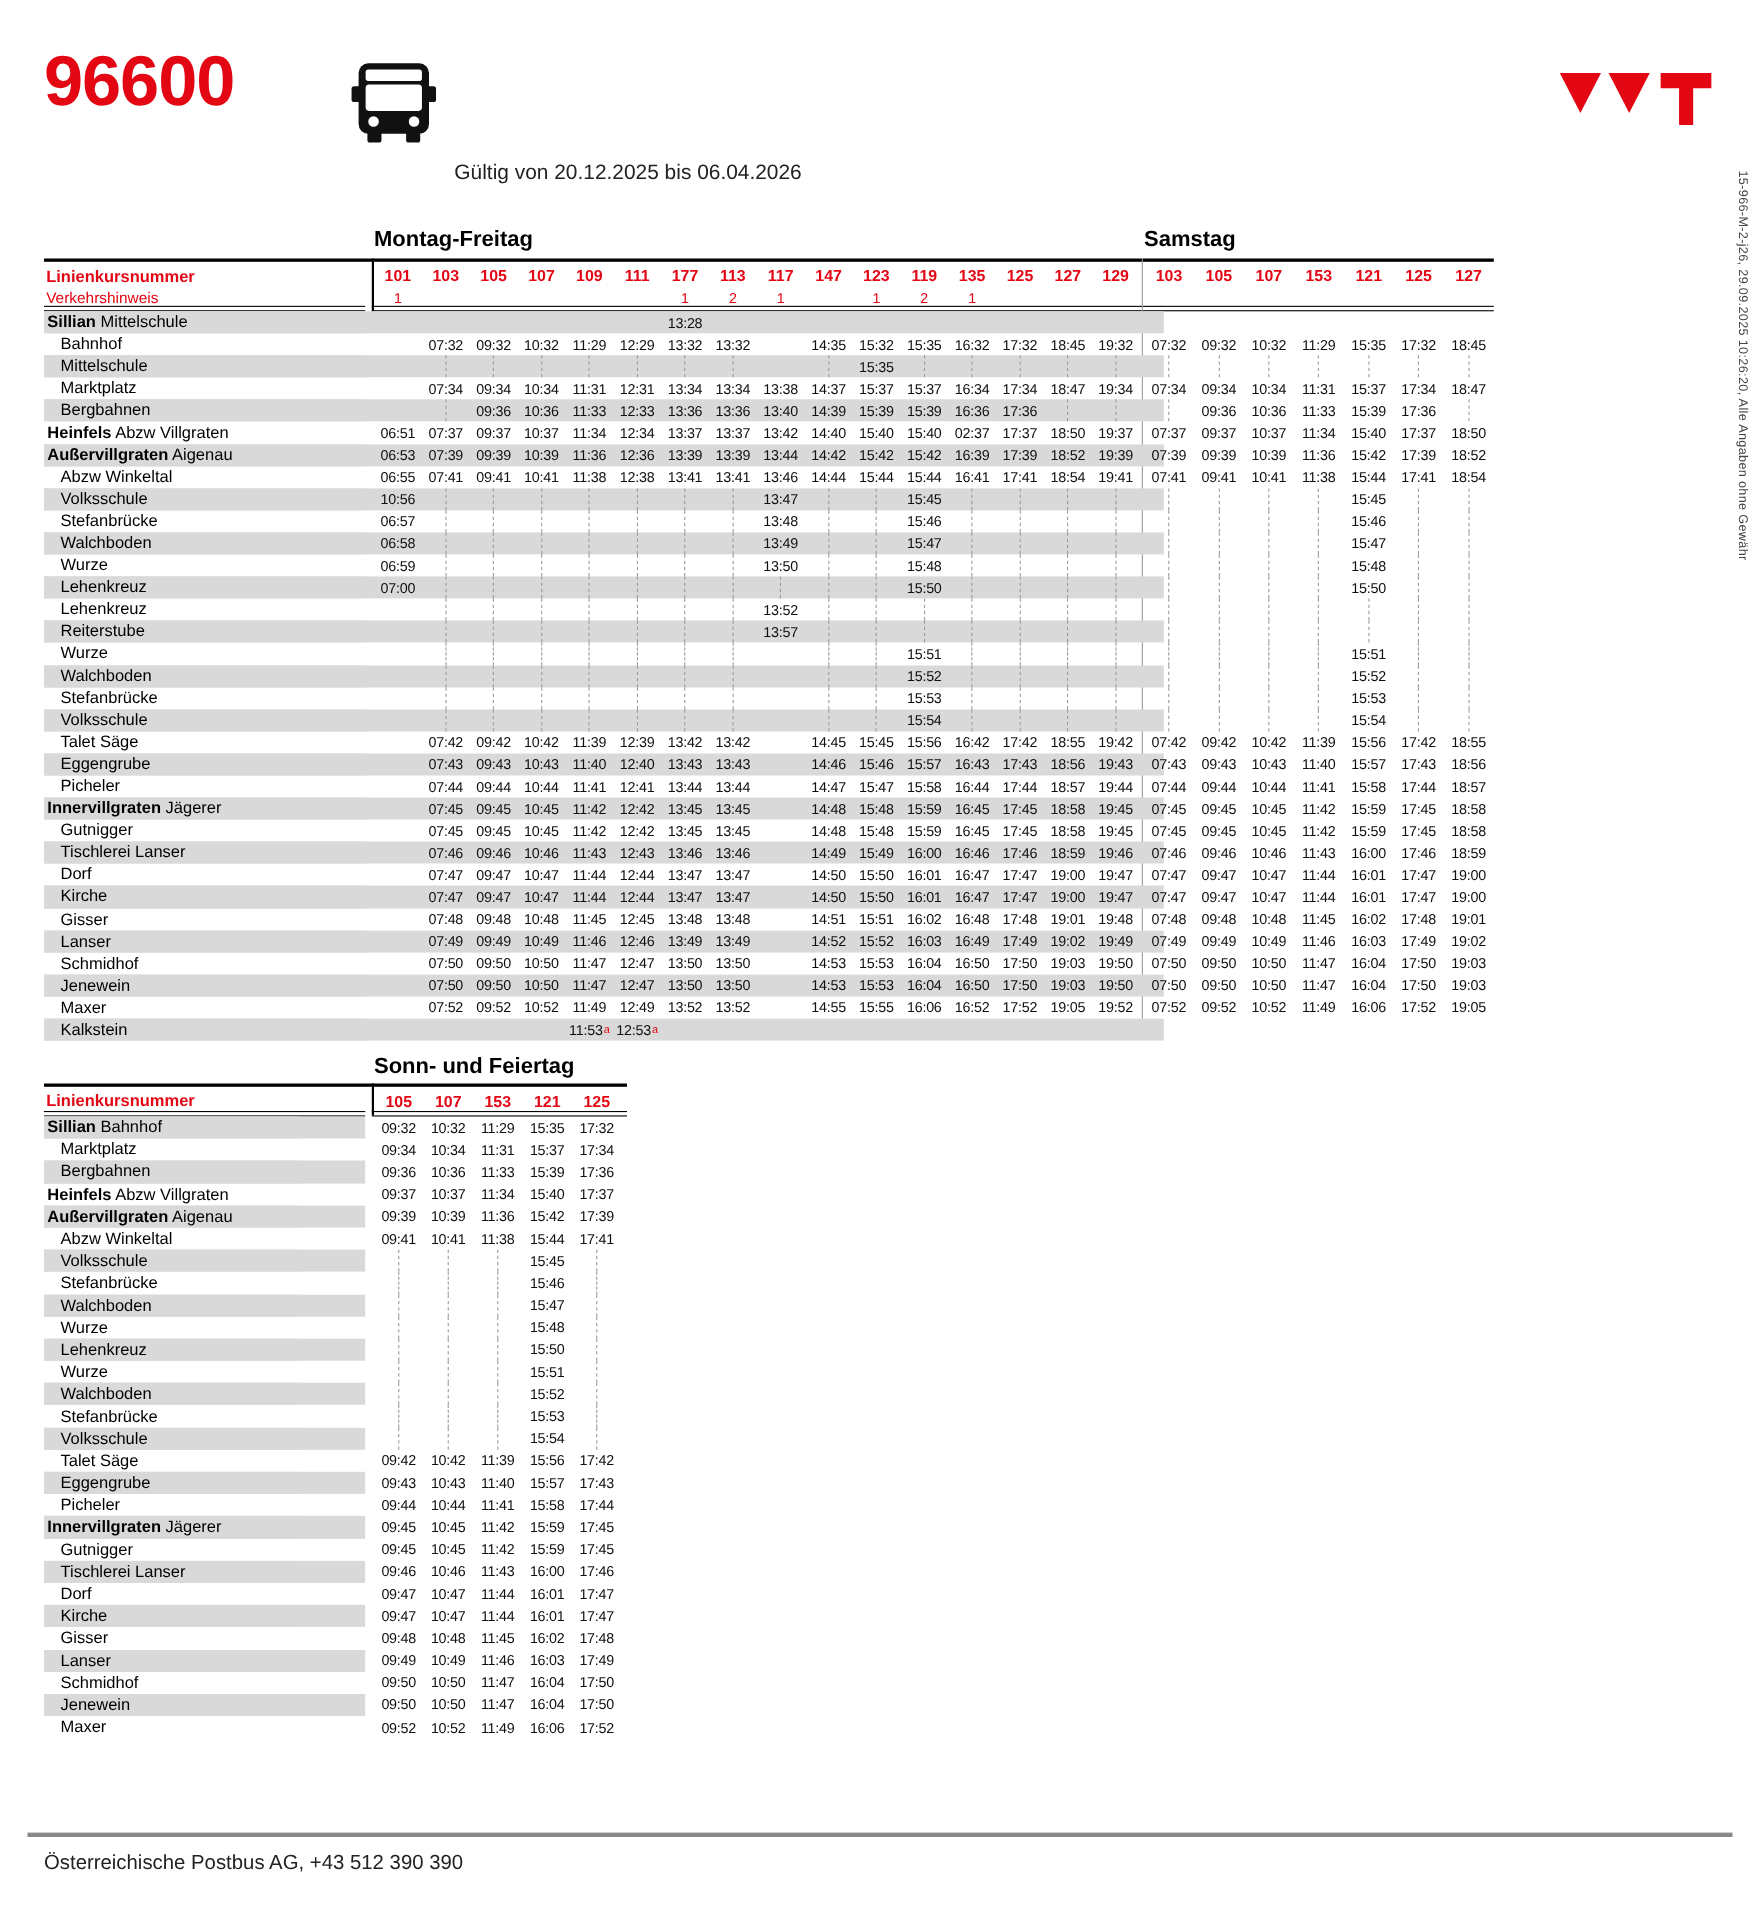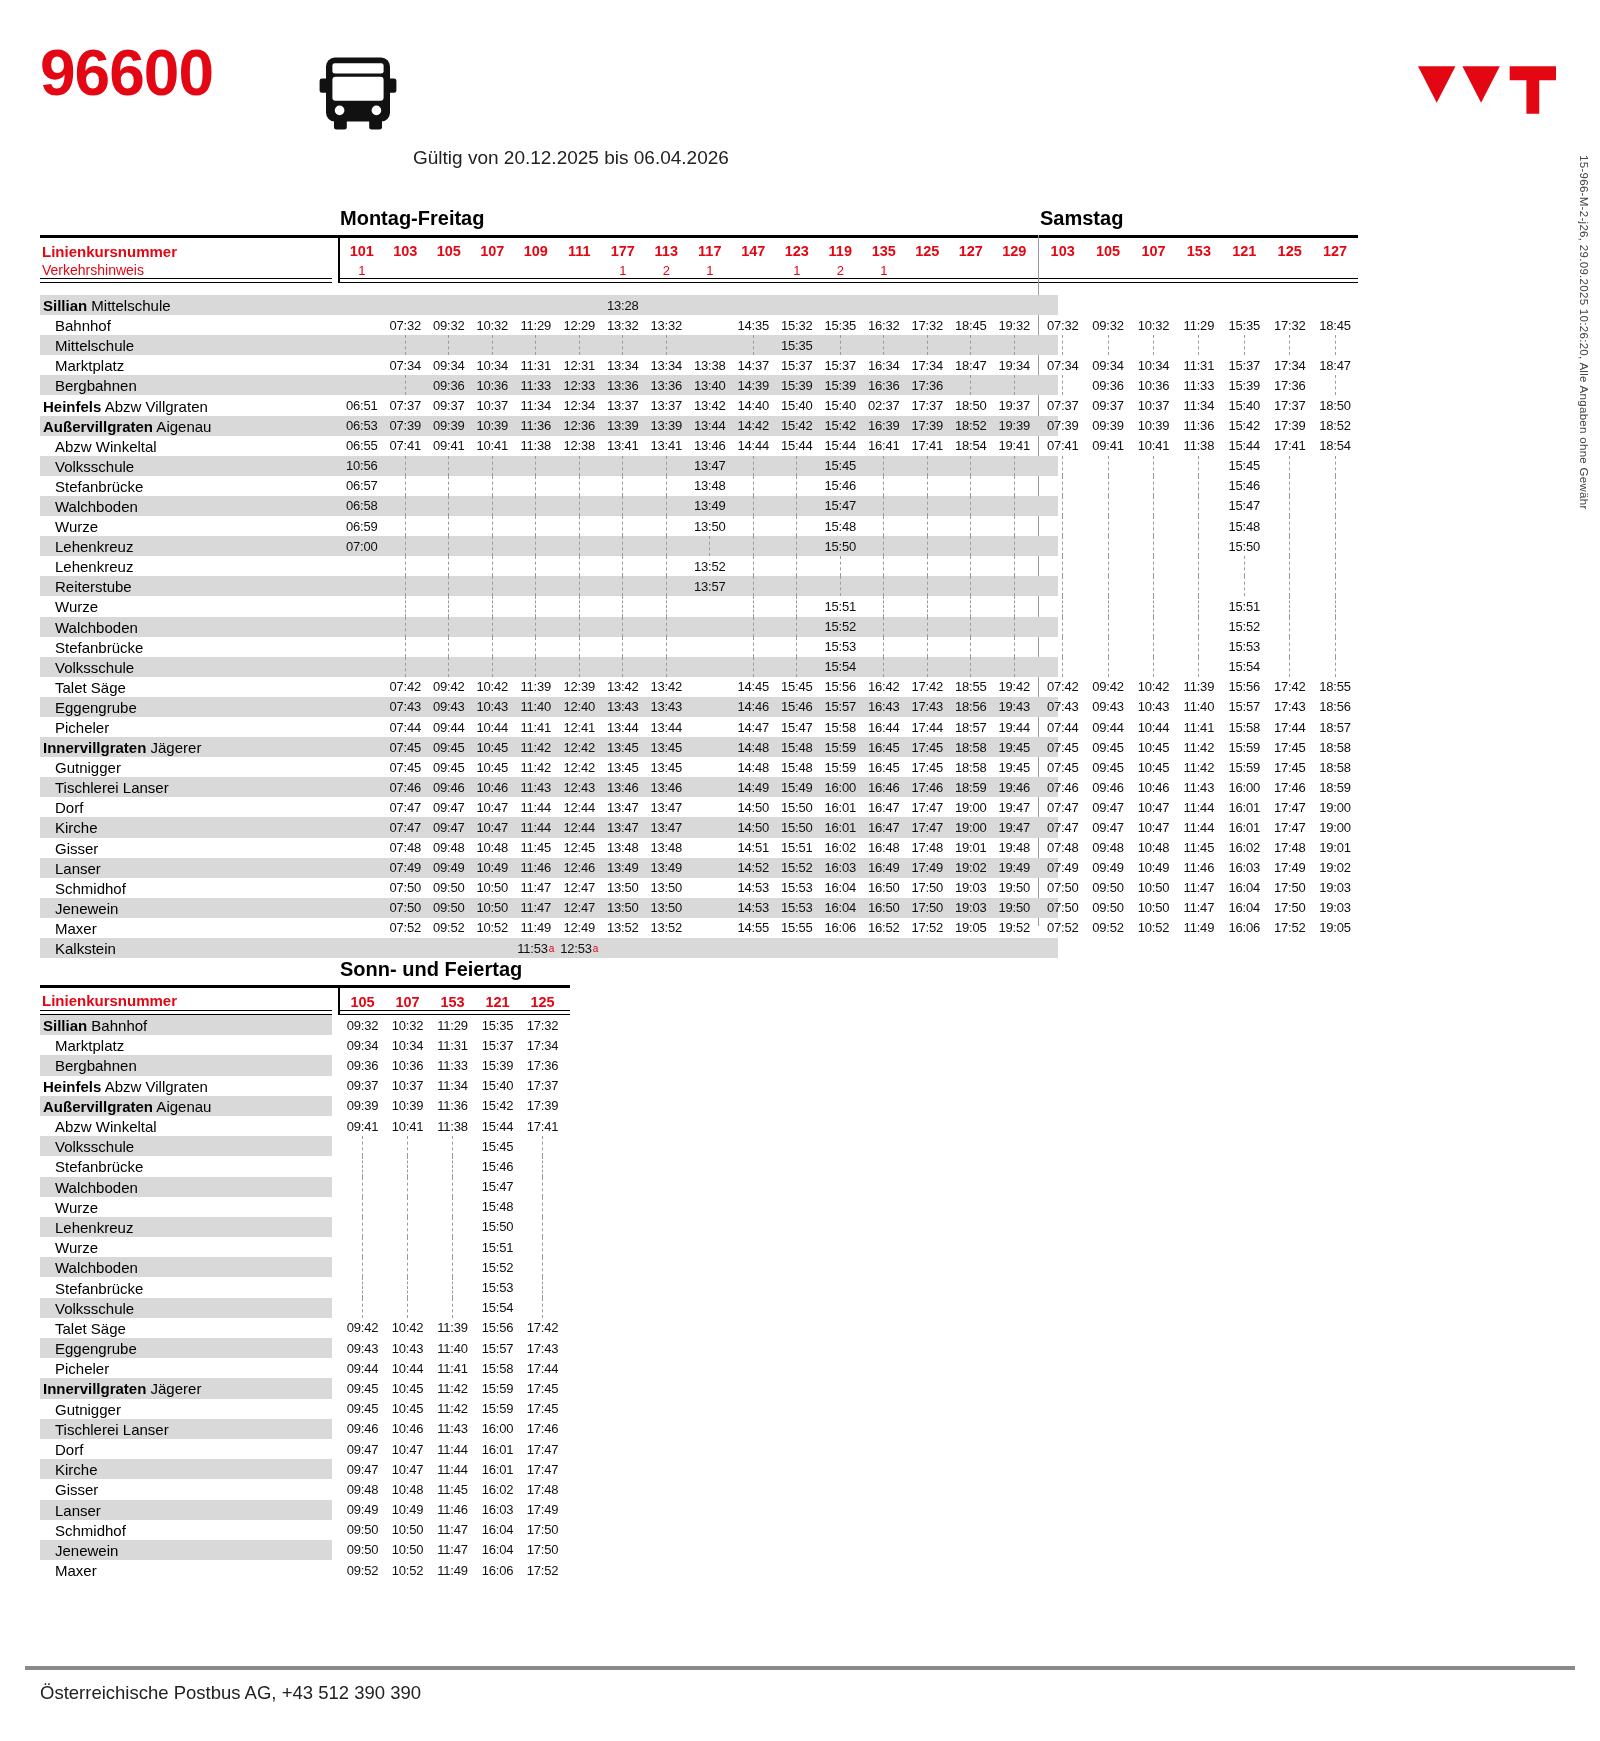--- a/index.html
+++ b/index.html
@@ -112,21 +112,21 @@
         <div class="colnum" style="left: 1045.4px; width: 45.4px; top: 34px;">105</div>
         <div class="colnum" style="left: 1090.8px; width: 45.4px; top: 34px;">107</div>
         <div class="colnum" style="left: 1136.2px; width: 45.4px; top: 34px;">153</div>
         <div class="colnum" style="left: 1181.6px; width: 45.4px; top: 34px;">121</div>
         <div class="colnum" style="left: 1227px; width: 45.4px; top: 34px;">125</div>
         <div class="colnum" style="left: 1272.4px; width: 45.4px; top: 34px;">127</div>
       </div>
     <div class="dblrule" style="top:71px;left:0;width:292px;"></div>
     <div class="dblrule" style="top:71px;left:298px;width:1020px;"></div>
     <div class="sep" style="left:998px;top:28px;height:691px;"></div>
-    <div class="rows" id="main-rows" style="top:88px;width:1318px;text-decoration:underline;">
+    <div class="rows" id="main-rows" style="top:76px;width:1318px;text-decoration:underline;">
         <div class="row g">
           <div class="nb"></div>
           <div class="tb" style="width: 1018px;"></div>
           <div class="stop" style="left: 3px;"><b>Sillian</b> Mittelschule</div>
           <div class="cell" style="left: 561px; width: 43.5px;">13:28</div>
         </div>
         <div class="row">
           <div class="nb"></div>
           <div class="tb" style="width: 1018px;"></div>
           <div class="stop" style="left: 15px;">Bahnhof</div>

